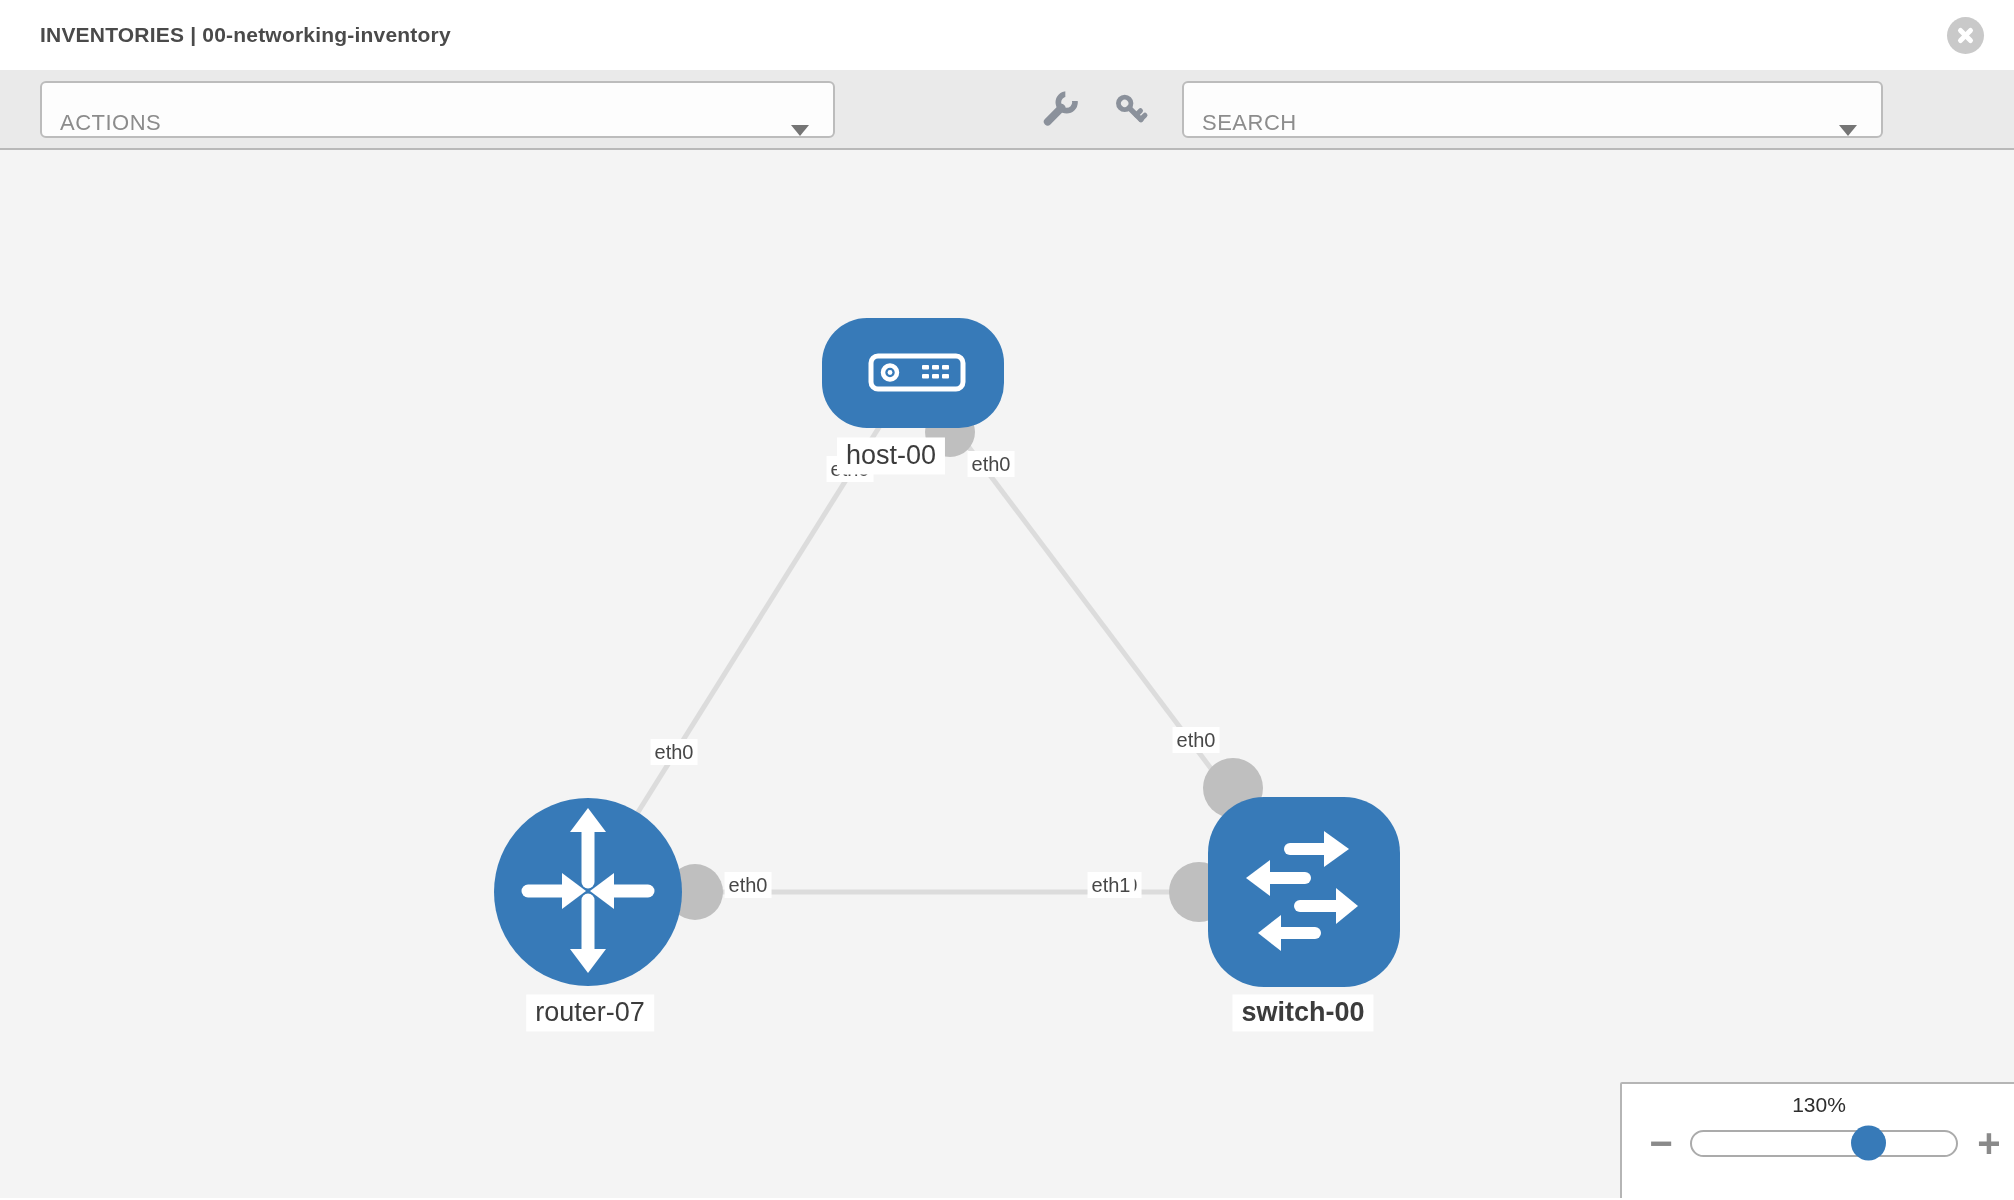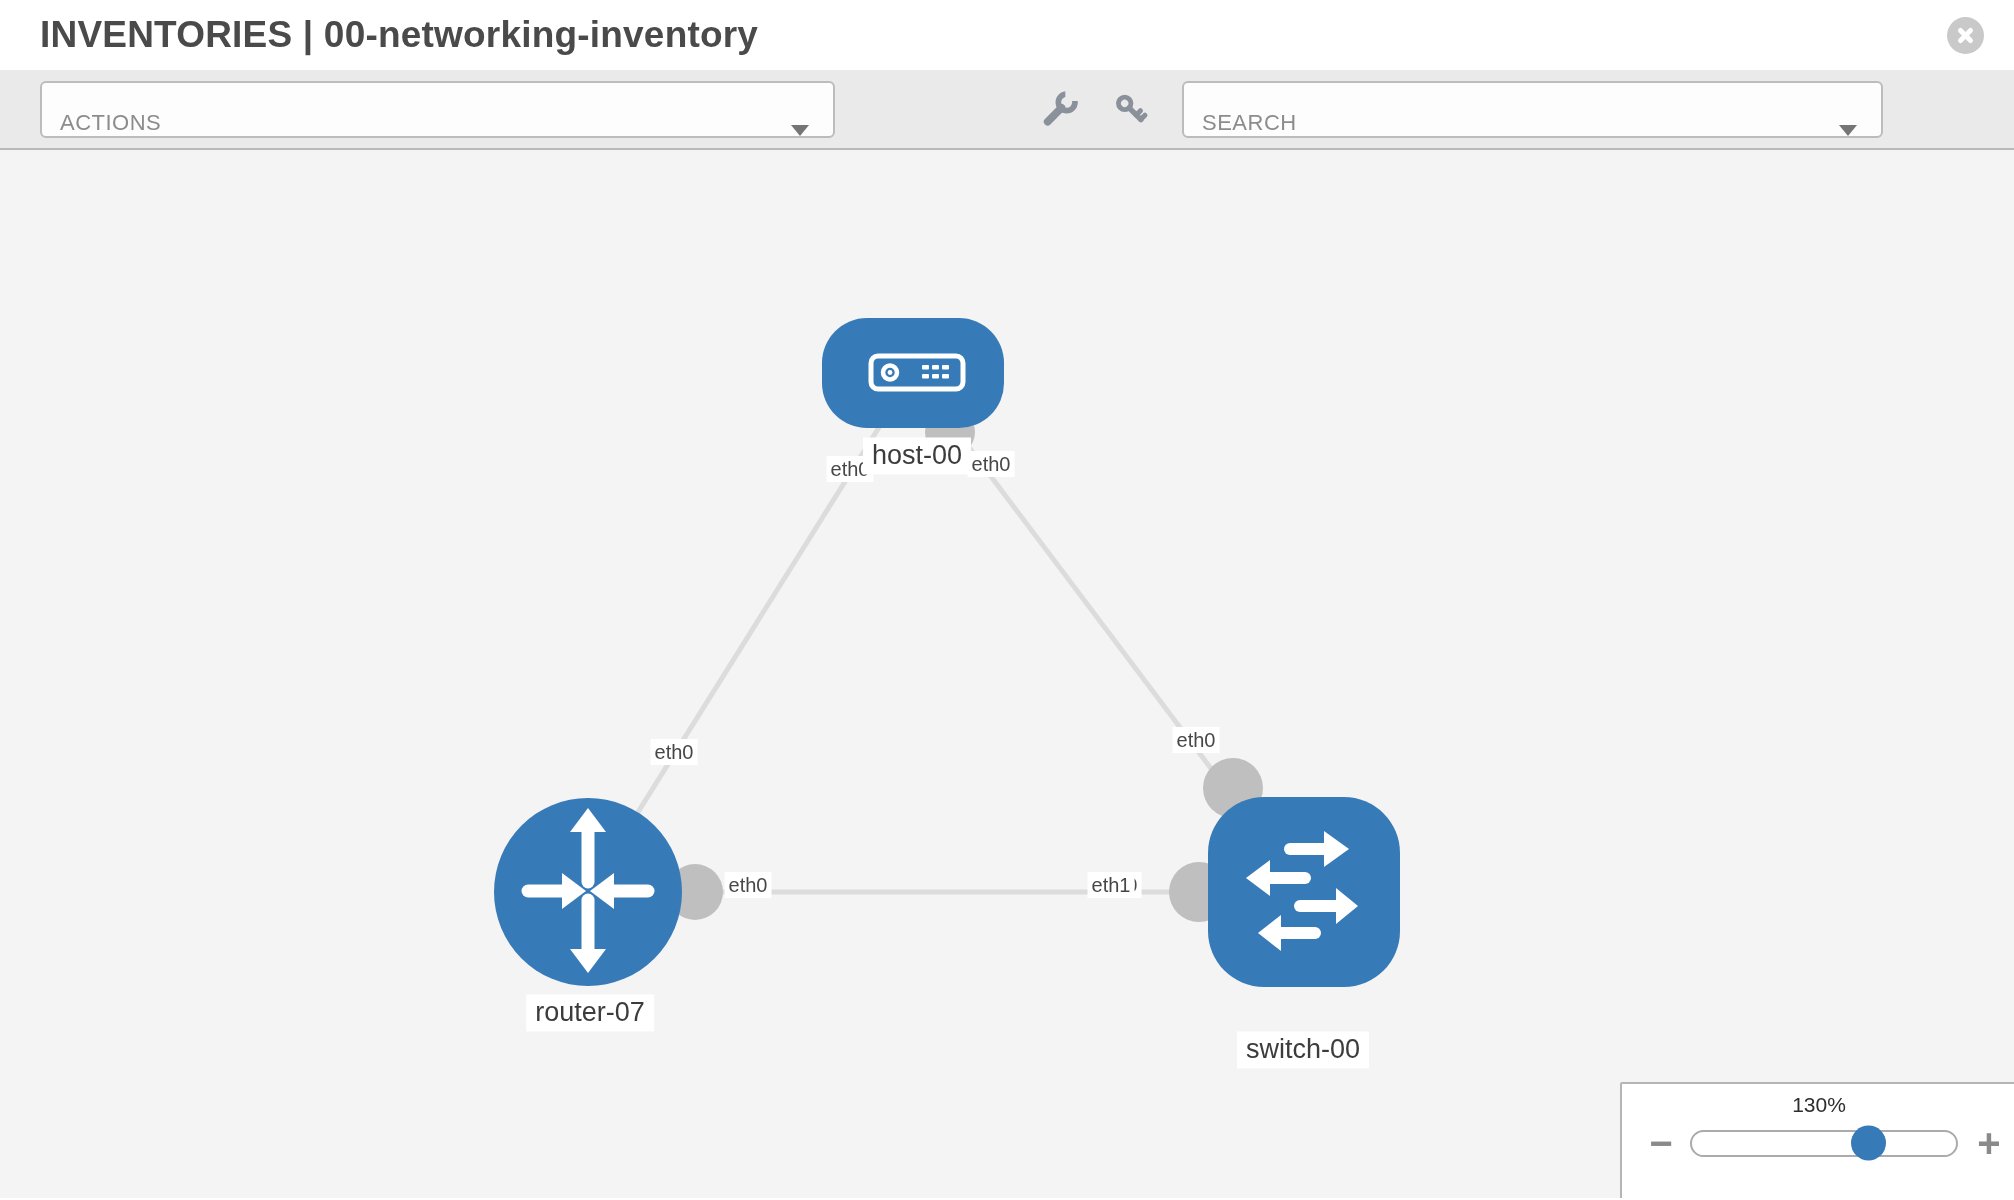--- a/index.html
+++ b/index.html
@@ -2,21 +2,21 @@
 <html><head>
 <meta charset="utf-8">
 <style>
   * { margin: 0; padding: 0; box-sizing: border-box; }
   html, body { width: 2014px; height: 1200px; overflow: hidden; background: #fff;
     font-family: "Liberation Sans", sans-serif; }
   .window { position: relative; width: 2014px; height: 1200px; background: #fff; }
 
   
   .header { position: relative; height: 70px; background: #fff; display: flex; align-items: center; }
-  .page-title { padding-left: 40px; font-size: 37px; font-weight: 700; color: #4a4a4a; letter-spacing: 0.2px; }
+  .page-title { padding-left: 40px; font-size: 21px; font-weight: 700; color: #4a4a4a; letter-spacing: 0.2px; }
   .close-btn { position: absolute; right: 30px; top: 17px; width: 37px; height: 37px; border: none;
     border-radius: 50%; background: #c9c9c9; cursor: pointer; display: flex; align-items: center; justify-content: center; }
 
   
   .toolbar { height: 80px; background: #eaeaea; border-bottom: 2px solid #b9b9b9;
     display: flex; align-items: center; position: relative; }
   .select { height: 57px; background: #fdfdfd; border: 2px solid #bcbcbc; border-radius: 6px;
     display: flex; align-items: flex-end; justify-content: space-between; padding: 0 24px 0 18px; cursor: pointer; }
   .select .sel-label { font-size: 22px; color: #8c8c8c; letter-spacing: 0.5px; }
   .caret { width: 0; height: 0; border-left: 9px solid transparent; border-right: 9px solid transparent;
@@ -155,23 +155,23 @@
     </svg>
 
     <div class="iface-label" style="left:850px; top:319px;">eth0</div>
     <div class="iface-label" style="left:991px; top:314px;">eth0</div>
     <div class="iface-label" style="left:674px; top:602px;">eth0</div>
     <div class="iface-label" style="left:1196px; top:590px;">eth0</div>
     <div class="iface-label" style="left:748px; top:735px;">eth0</div>
     <div class="iface-label" style="left:1118px; top:735px;">eth0</div>
     <div class="iface-label" style="left:1091px; top:735px;margin-left:20px;">eth1</div>
 
-    <div class="node-label" style="left:917px;  top:306px;">host-00</div>
+    <div class="node-label" style="left:891px;  top:306px;">host-00</div>
     <div class="node-label" style="left:590px;  top:863px;">router-07</div>
-    <div class="node-label" style="left:1303px; top:900px;">switch-00</div>
+    <div class="node-label" style="left:1303px; top:863px;font-weight:bold;">switch-00</div>
 
     <div class="zoom-panel">
       <div class="zoom-value">130%</div>
       <div class="zoom-row">
         <button class="zoom-minus">−</button>
         <div class="zoom-track">
           <div class="zoom-knob"></div>
         </div>
         <button class="zoom-plus">+</button>
       </div>

